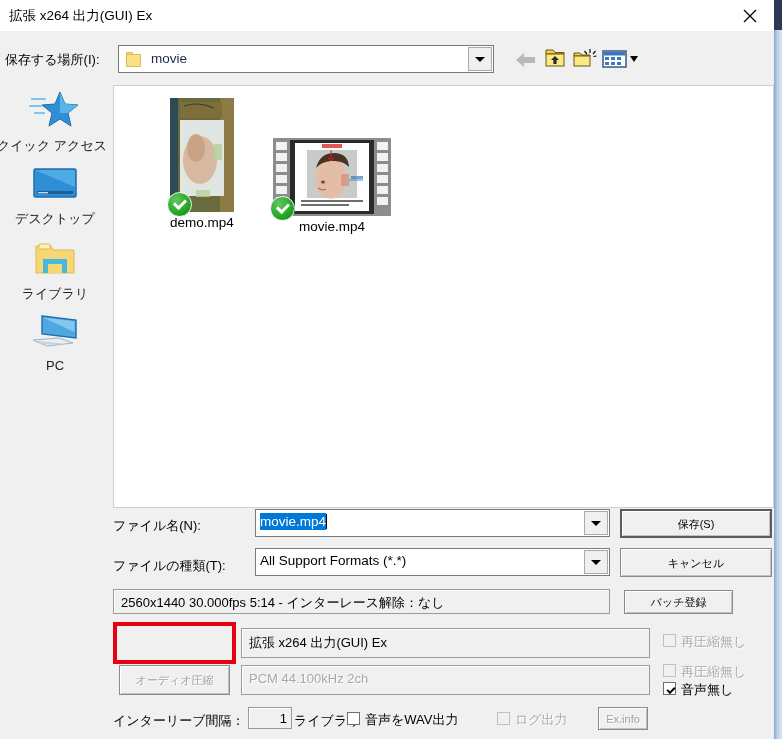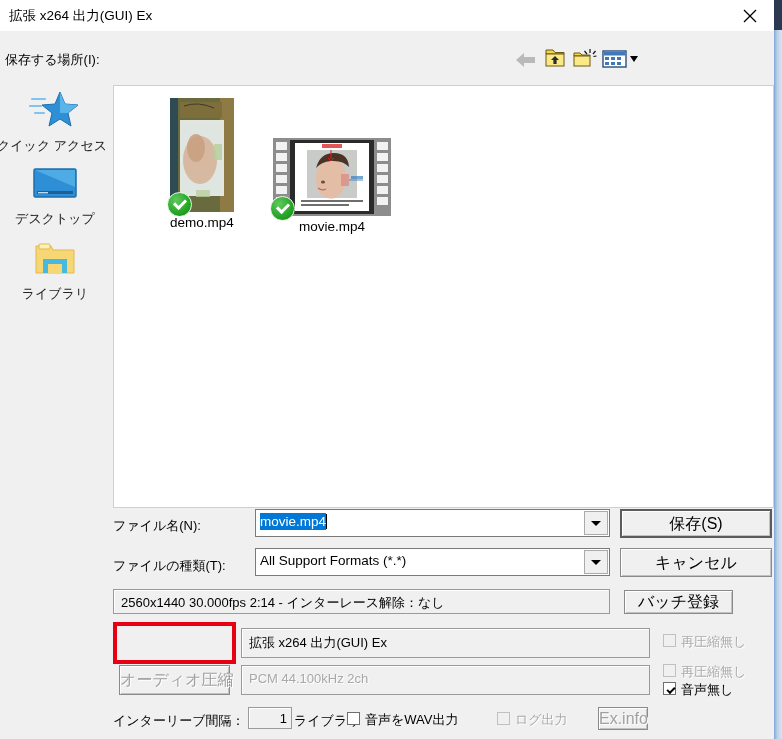--- a/index.html
+++ b/index.html
@@ -225,21 +225,21 @@
     background: #000000;
     vertical-align: -3px;
   }
 
   .btn {
     position: absolute;
     background: #f0f0f0;
     border: 1px solid #8a8a8a;
     box-sizing: border-box;
     text-align: center;
-    font-size: 16px;
+    font-size: 11px;
     color: #000000;
     cursor: default;
     box-shadow: inset 1px 1px 0 #ffffff, inset -1px -1px 0 #c2c2c2;
   }
   .btn.default-btn {
     border: 2px solid #5c5c5c;
   }
   .btn.disabled {
     color: #a0a0a0;
     text-shadow: 1px 1px 0 #ffffff;
@@ -359,20 +359,30 @@
       <div class="titlebar-text">拡張 x264 出力(GUI) Ex</div>
       <div class="close-btn">
         <svg width="14" height="14" viewBox="0 0 14 14">
           <line x1="1" y1="1" x2="13" y2="13" stroke="#000" stroke-width="1.3"></line>
           <line x1="13" y1="1" x2="1" y2="13" stroke="#000" stroke-width="1.3"></line>
         </svg>
       </div>
     </div>
 
     <div class="lookin-label">保存する場所(I):</div>
+    <div class="lookin-combo">
+      <div class="lookin-folder-icon">
+        <div class="tab"></div>
+          <div class="body"></div>
+      </div>
+      <div class="lookin-text">movie</div>
+      <div class="combo-arrow-btn">
+        <div class="tri"></div>
+      </div>
+    </div>
 
     <div class="tb tb-back">
       <svg width="24" height="22" viewBox="0 0 24 22">
         <path d="M2 11 L10 4 L10 8 L21 8 L21 14 L10 14 L10 18 Z" fill="#b9b9b9"></path>
       </svg>
     </div>
 
     <div class="tb tb-up">
       <svg width="26" height="24" viewBox="0 0 26 24">
         <path d="M3 7 L3 3 L10 3 L12 5.5 L21 5.5 L21 7 Z" fill="#f5d34a" stroke="#6b5a10" stroke-width="1"></path>
@@ -438,20 +448,32 @@
       <div class="place" style="left:0px; top:155px;">
         <svg width="52" height="40" viewBox="0 0 52 40">
           <path d="M7 6 L22 6 L24 10 L45 10 L45 33 L7 33 Z" fill="#f7d774" stroke="#e0b94e" stroke-width="1"></path>
           <rect x="10" y="4" width="11" height="5" rx="1" fill="#fdf0b9" stroke="#e0b94e" stroke-width="1"></rect>
           <rect x="14" y="19" width="24" height="14" fill="#47b8e0"></rect>
           <rect x="19" y="24" width="14" height="9" fill="#f7d774"></rect>
         </svg>
         <div class="place-label">ライブラリ</div>
       </div>
 
+      <div class="place" style="left:0px; top:228px;">
+        <svg width="52" height="40" viewBox="0 0 52 40">
+          <path d="M13 3 L47 7 L47 25 L13 21 Z" fill="#4fa8e0" stroke="#1c6fae" stroke-width="1.4"></path>
+          <path d="M14 4.5 L45.5 8.2 L45.5 19 Z" fill="#8fd0f2" opacity="0.8"></path>
+          <path d="M4 27 L30 25 L44 30 L18 33 Z" fill="#e9eef2" stroke="#9bb3c4" stroke-width="1"></path>
+          <g stroke="#b9c7d2" stroke-width="0.8">
+            <line x1="8" y1="28.5" x2="32" y2="30.8"></line>
+            <line x1="11" y1="30.3" x2="35" y2="31.6"></line>
+          </g>
+        </svg>
+        <div class="place-label">PC</div>
+      </div>
 
     </div>
 
     <div class="filelist">
 
       <div class="file-item" style="left:28px; top:12px;">
         <div class="thumb-wrap">
           <svg width="64" height="114" viewBox="0 0 64 114">
             <rect x="0" y="0" width="64" height="114" fill="#6a6a3f"></rect>
             <rect x="0" y="0" width="8" height="114" fill="#2e4a52"></rect>
@@ -537,21 +559,21 @@
       <span class="cap">保存(S)</span>
     </div>
     <div class="btn" style="left:620px; top:548px; width:152px; height:29px;">
       <span class="cap">キャンセル</span>
     </div>
     <div class="btn" style="left:624px; top:590px; width:109px; height:24px;">
       <span class="cap">バッチ登録</span>
     </div>
 
     <div class="info-strip">
-      <div class="txt">2560x1440  30.000fps  2:14  -  インターレース解除：なし</div>
+      <div class="txt">2560x1440  30.000fps  5:14  -  インターレース解除：なし</div>
     </div>
 
     <div class="codec-value" style="left:241px; top:628px; width:409px; height:30px;">
       <div class="txt">拡張 x264 出力(GUI) Ex</div>
     </div>
     <div class="red-box"></div>
 
     <div class="btn disabled" style="left:119px; top:665px; width:111px; height:30px;">
       <span class="cap">オーディオ圧縮</span>
     </div>

